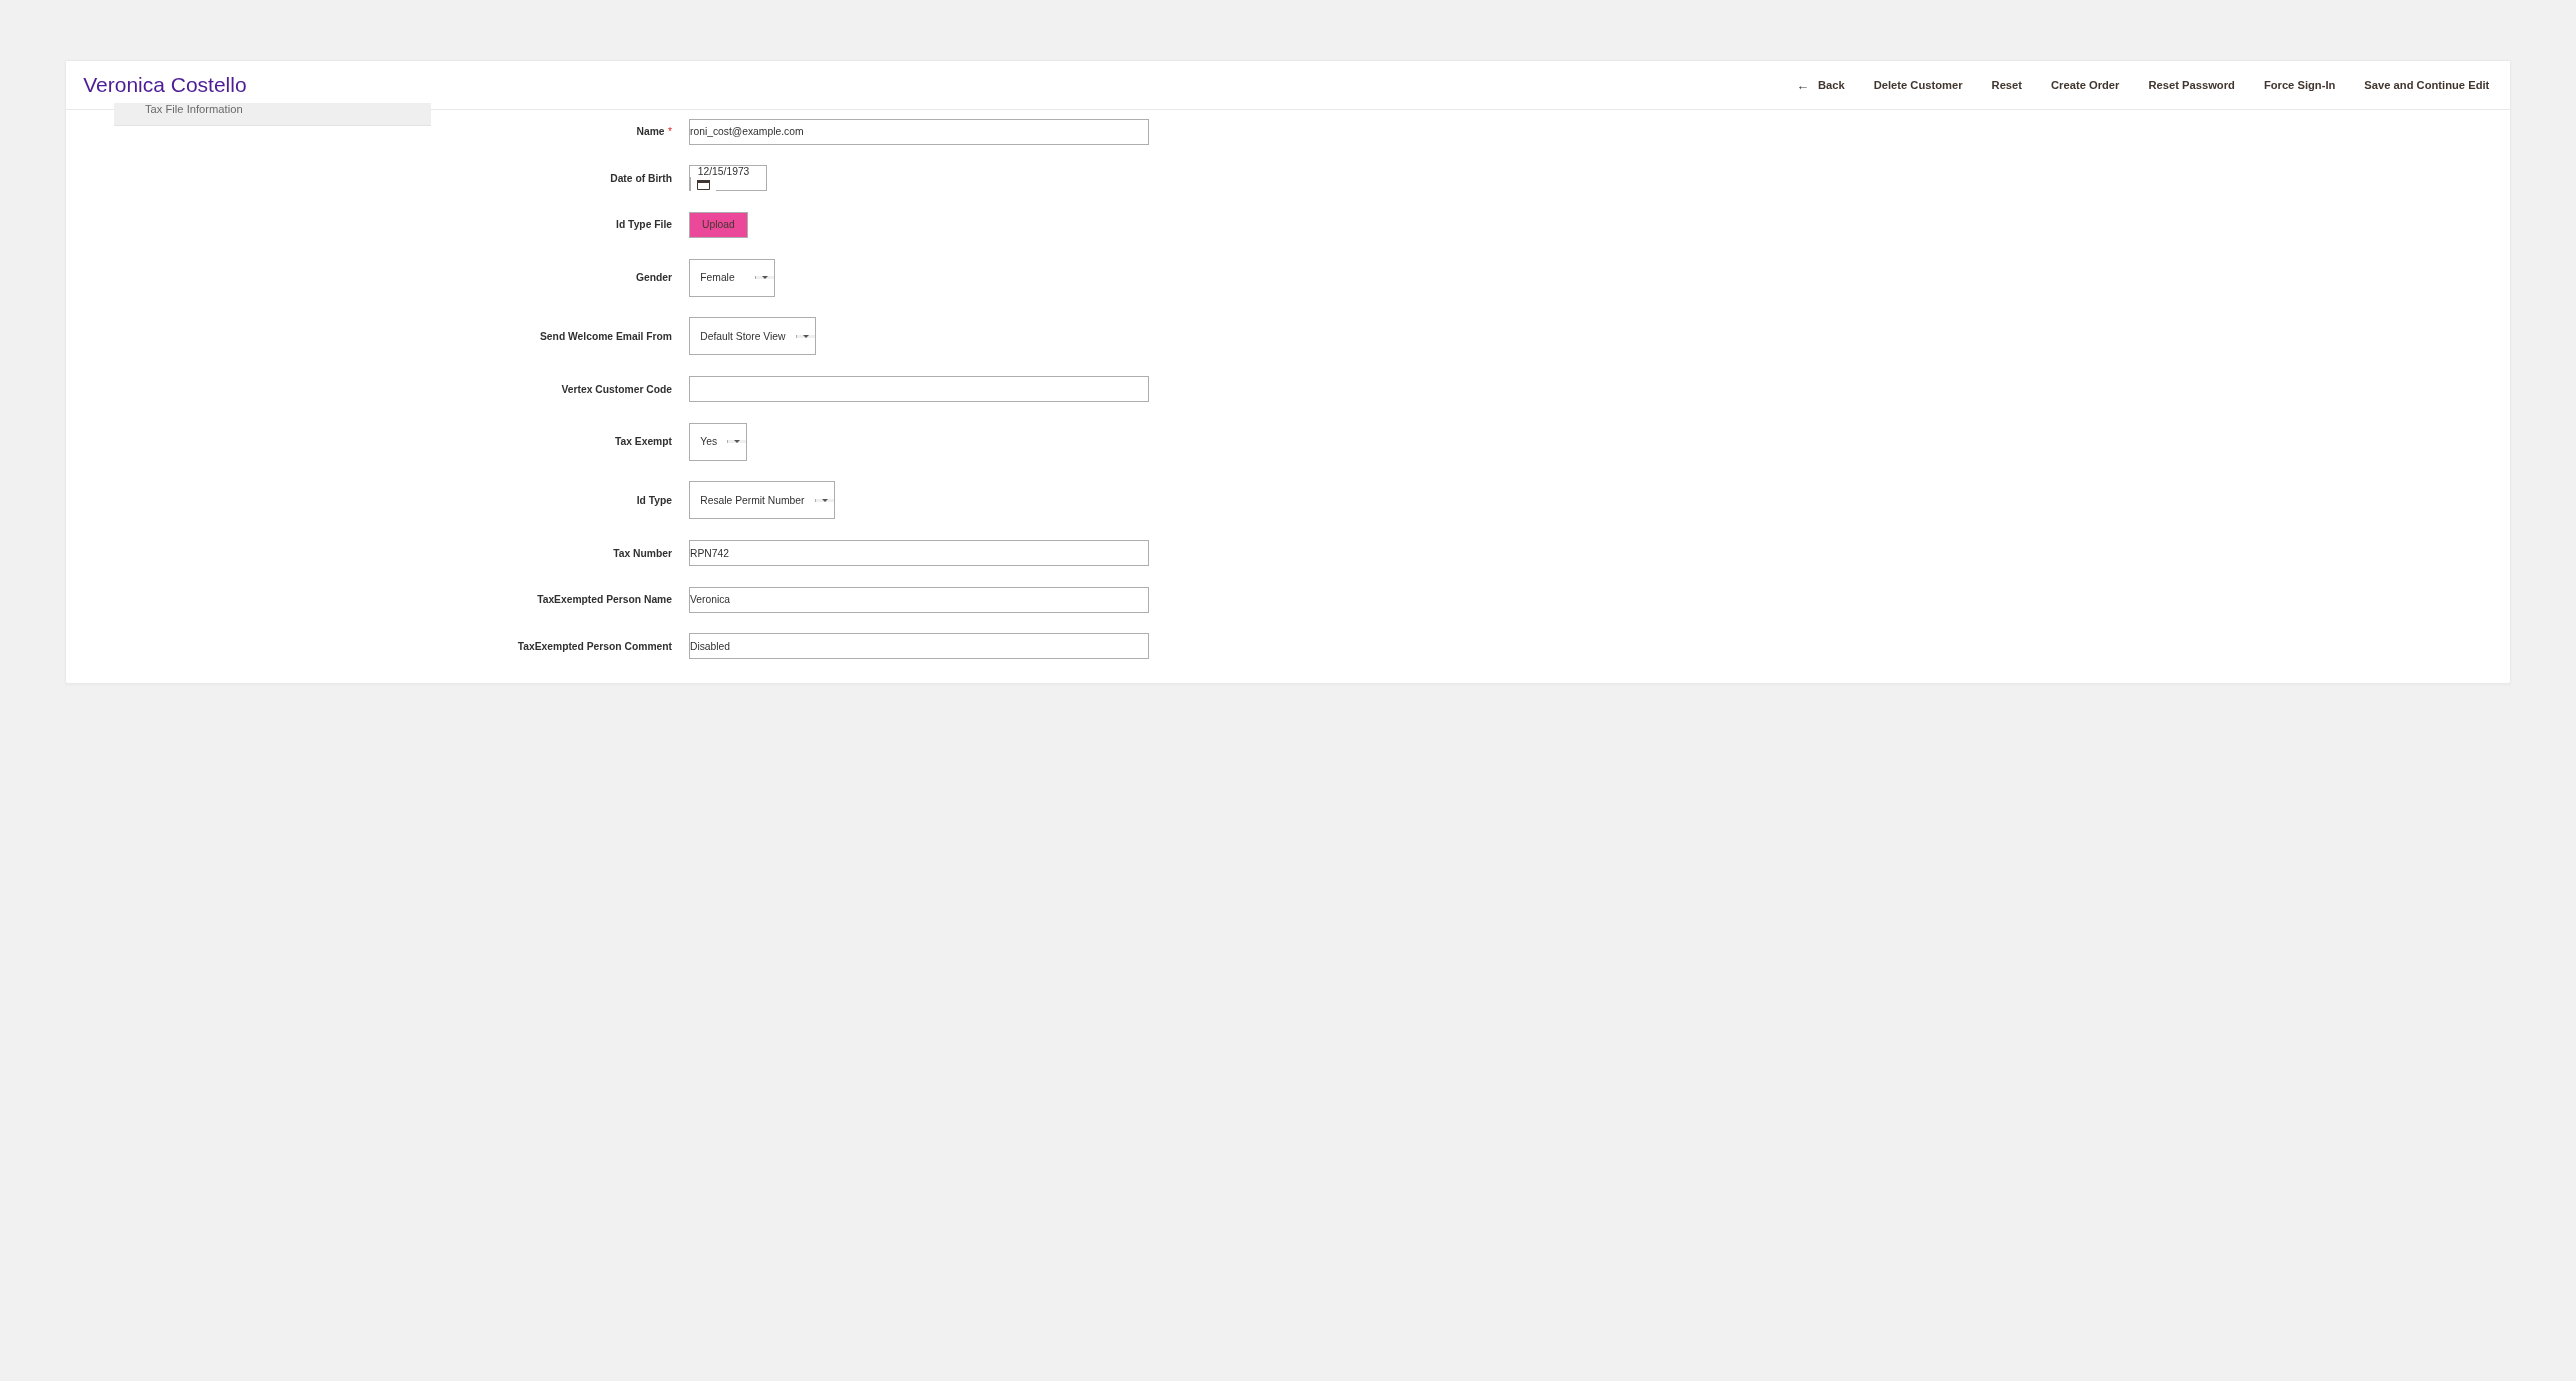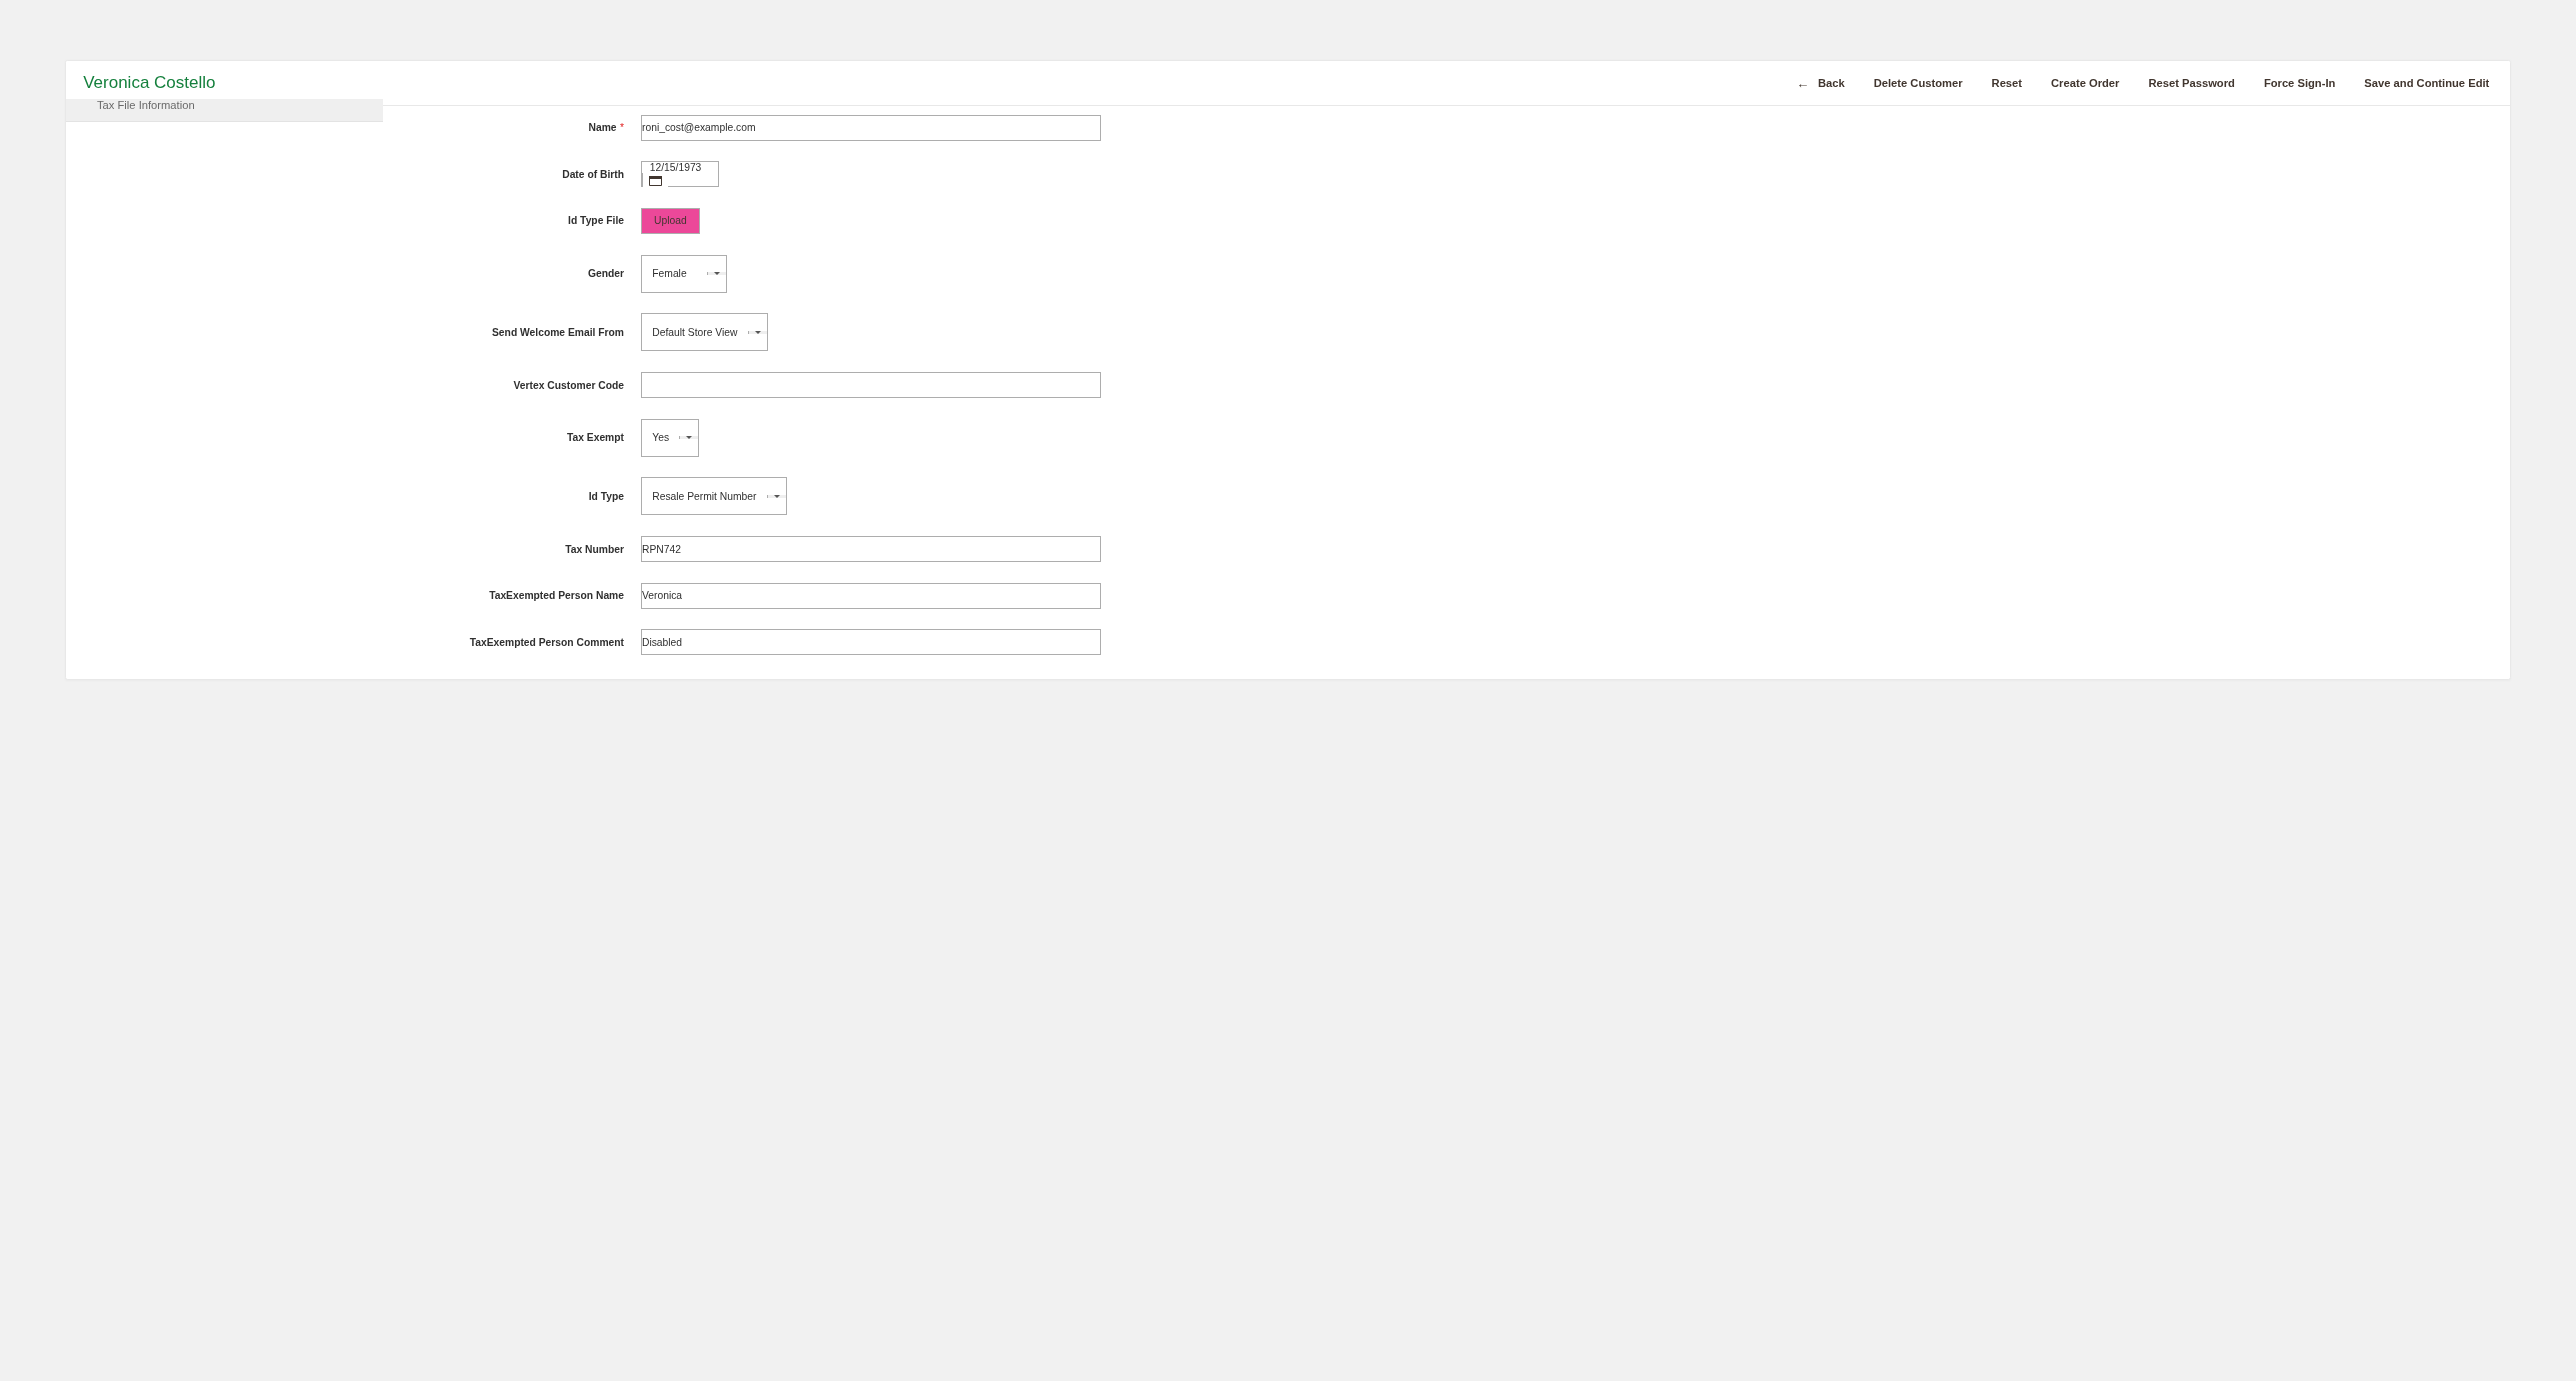--- a/index.html
+++ b/index.html
@@ -21,23 +21,23 @@
     }
     .header-bar {
       display: flex;
       align-items: center;
       justify-content: space-between;
       padding: 12px 20.7px 12px 12px;
       border-bottom: 0.9px solid #e8e8e8;
       background: #fff;
     }
     .page-title {
-      font-size: 17px;
+      font-size: 21px;
       font-weight: 400;
-      color: #15803d;
+      color: #4c1d95;
       padding-left: 5.2px;
     }
     .actions {
       display: flex;
       align-items: center;
       gap: 29px;
     }
     .action-link {
       font-size: 11.2px;
       font-weight: 600;
@@ -46,20 +46,21 @@
       white-space: nowrap;
     }
     .action-link .arrow {
       margin-right: 8.6px;
       font-size: 13px;
       vertical-align: -0.9px;
     }
     .body-area {
       display: flex;
       min-height: 517px;
+      margin-left: 48px;
     }
     .sidebar {
       width: 317px;
       flex: 0 0 317px;
       padding: 0;
     }
     .sidebar-item {
       background: #efefef;
       color: #6a6a6a;
       font-size: 11.2px;

